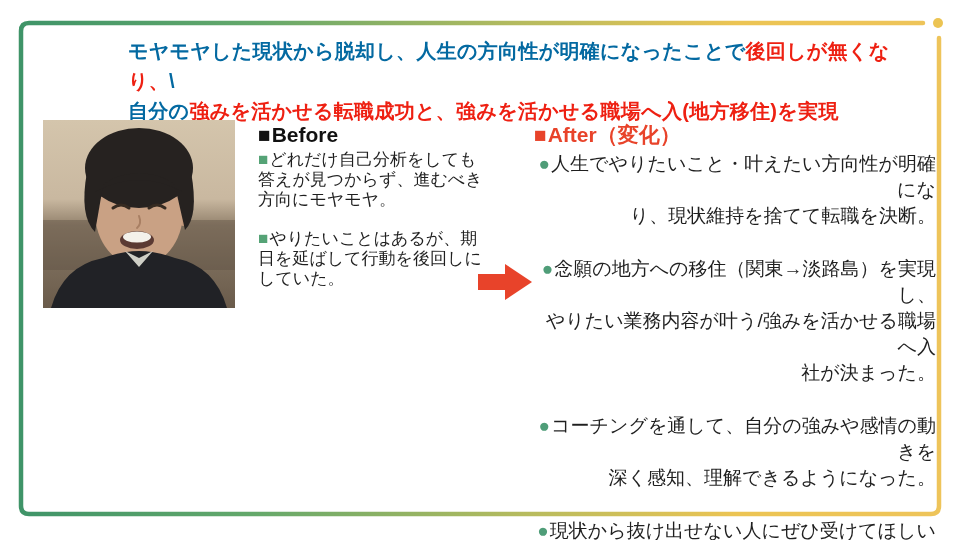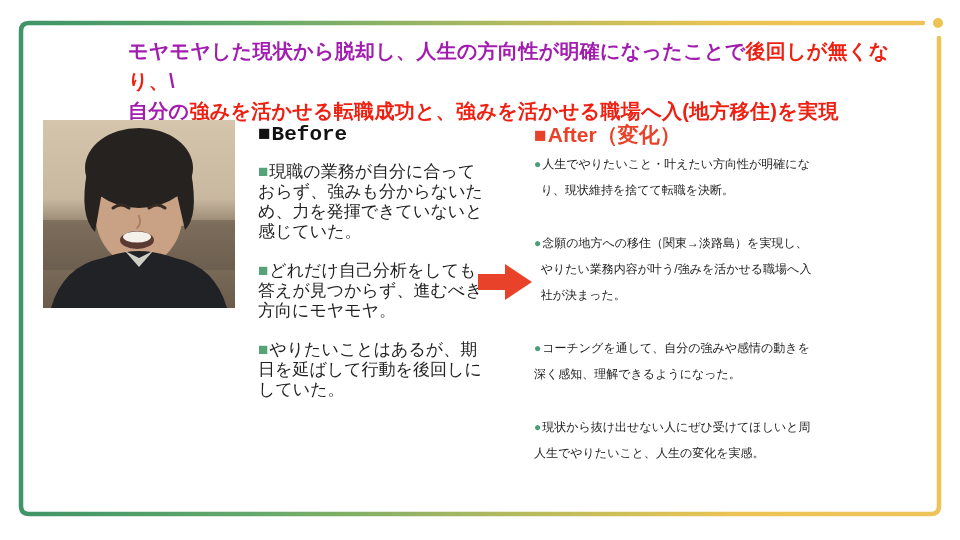--- a/index.html
+++ b/index.html
@@ -9,40 +9,40 @@
   }
   .frame{position:absolute;left:0;top:0;width:960px;height:540px;}
 
   
   .title{
     position:absolute;left:128px;top:36px;width:780px;
     font-size:20px;font-weight:bold;line-height:30px;color:#1c1c1c;
     letter-spacing:0.3px;
   }
   .title .red{color:#ee2012;}
-  .title .dark{color:#a21caf;}
+  .title .dark{color:#0369a1;}
 
   
   .photo{position:absolute;left:43px;top:120px;width:192px;height:188px;overflow:hidden;}
   .photo svg{display:block;}
 
   
   .col{position:absolute;top:124px;}
   .col.before{left:258px;width:240px;}
   .col.after{left:534px;width:402px;}
 
   .col-heading{font-size:21px;font-weight:bold;line-height:22px;}
-  .col.before .col-heading{color:#111111;margin-bottom:16px;font-family:Liberation Mono, monospace;}
+  .col.before .col-heading{color:#111111;margin-bottom:4px;}
   .col.after  .col-heading{color:#e8432a;margin-bottom:5px;}
   .col-heading .hmark{margin-right:1px;}
   .col.before .col-heading .hmark{color:#111111;}
   .col.after  .col-heading .hmark{color:#e8432a;}
 
   .b-item{font-size:17px;line-height:20px;margin-bottom:19px;}
-  .a-item{font-size:12px;line-height:26px;margin-bottom:27px;}
+  .a-item{font-size:19px;line-height:26px;margin-bottom:27px;text-align:right;}
   .btext,.atext{white-space:pre-wrap;color:#1f1f1f;}
   .marker.sq{color:#55a376;margin-right:1px;}
   .marker.dot{color:#4f9d78;margin-right:1px;}
 
   
   .arrow{position:absolute;left:478px;top:264px;}
 </style>
 </head>
 <body>
 
@@ -93,24 +93,20 @@
       <path d="M 96 96 q 3 8 -2 12" stroke="#a87f63" stroke-width="2" fill="none" stroke-linecap="round"></path>
       <ellipse cx="94" cy="120" rx="17" ry="9" fill="#5b3a33"></ellipse>
       <ellipse cx="94" cy="117" rx="14" ry="5.5" fill="#f4f1ea"></ellipse>
       <path d="M 8 188 Q 20 146 60 138 Q 80 131 96 131 Q 112 131 132 138 Q 172 146 184 188 Z" fill="#212226"></path>
       <path d="M 82 131 L 96 147 L 110 131 L 96 138 Z" fill="#cfcfc6"></path>
     </svg>
   </div>
 
   <div class="col before">
     <div class="col-heading"><span class="hmark">■</span><span>Before</span></div>
-    <div class="b-item"><span class="marker sq">■</span><span class="btext">現職の業務が自分に合って
-おらず、強みも分からないた
-め、力を発揮できていないと
-感じていた。</span></div>
     <div class="b-item"><span class="marker sq">■</span><span class="btext">どれだけ自己分析をしても
 答えが見つからず、進むべき
 方向にモヤモヤ。</span></div>
     <div class="b-item"><span class="marker sq">■</span><span class="btext">やりたいことはあるが、期
 日を延ばして行動を後回しに
 していた。</span></div>
   </div>
 
   <svg class="arrow" width="54" height="36" viewBox="0 0 54 36">
     <polygon points="0,10 27,10 27,0 54,18 27,36 27,26 0,26" fill="#e8432a"></polygon>

